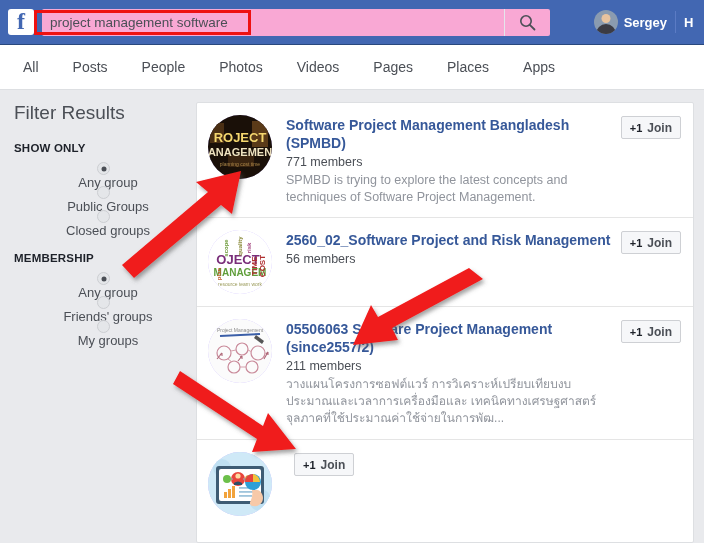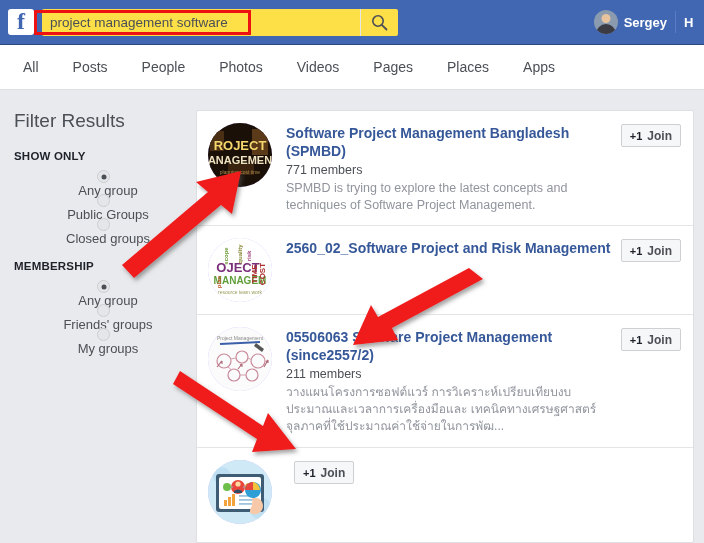--- a/index.html
+++ b/index.html
@@ -30,23 +30,23 @@
     font-size: 24px;
     line-height: 24px;
     text-align: center;
     border-radius: 3px;
     margin-right: 8px;
     flex: 0 0 auto;
     user-select: none;
   }
   .searchwrap {
     position: relative;
-    width: 356px;
+    width: 508px;
     height: 27px;
-    background: #fde047;
+    background: #f9a8d4;
     border-radius: 2px;
     display: flex;
     align-items: center;
     flex: 0 0 auto;
   }
   .searchwrap input {
     border: 0;
     outline: 0;
     height: 25px;
     width: 390px;
@@ -145,21 +145,21 @@
     left: 8px; right: 8px; bottom: -1px;
     height: 3px;
     background: #4267b2;
   }
 
   
   .content {
     display: flex;
     height: 453px;
     background: #e9eaed;
-    padding-top: 20px;
+    padding-top: 12px;
   }
 
   
   .sidebar {
     width: 196px;
     flex: 0 0 196px;
     padding: 0 0 0 14px;
   }
   .filter-title {
     font-size: 19px;
@@ -405,20 +405,21 @@
           <text x="57" y="36" font-family="Liberation Sans, sans-serif" font-size="8" font-weight="bold" fill="#b03030" text-anchor="middle" transform="rotate(-90 57 36)">COST</text>
           <text x="20" y="18" font-family="Liberation Sans, sans-serif" font-size="6" font-weight="bold" fill="#6f9c3c" text-anchor="middle" transform="rotate(-90 20 18)">scope</text>
           <text x="34" y="16" font-family="Liberation Sans, sans-serif" font-size="6" font-weight="bold" fill="#8a8a3a" text-anchor="middle" transform="rotate(-90 34 16)">quality</text>
           <text x="43" y="18" font-family="Liberation Sans, sans-serif" font-size="6" font-weight="bold" fill="#a03f7a" text-anchor="middle" transform="rotate(-90 43 18)">risk</text>
           <text x="13" y="44" font-family="Liberation Sans, sans-serif" font-size="6" font-weight="bold" fill="#c05a2a" text-anchor="middle" transform="rotate(-90 13 44)">plan</text>
           <text x="32" y="56" font-family="Liberation Sans, sans-serif" font-size="5" fill="#9a9a5a" text-anchor="middle">resource team work</text>
         </svg>
       </div>
       <div class="result-main">
         <div class="group-title">2560_02_Software Project and Risk Management</div>
+        <div class="group-meta">56 members</div>
       </div>
       <div class="join-btn">
         <span class="join-plus">+1</span>
         <span>Join</span>
       </div>
     </div>
 
     <div class="result-row">
       <div class="group-avatar">
         <svg viewBox="0 0 64 64">

